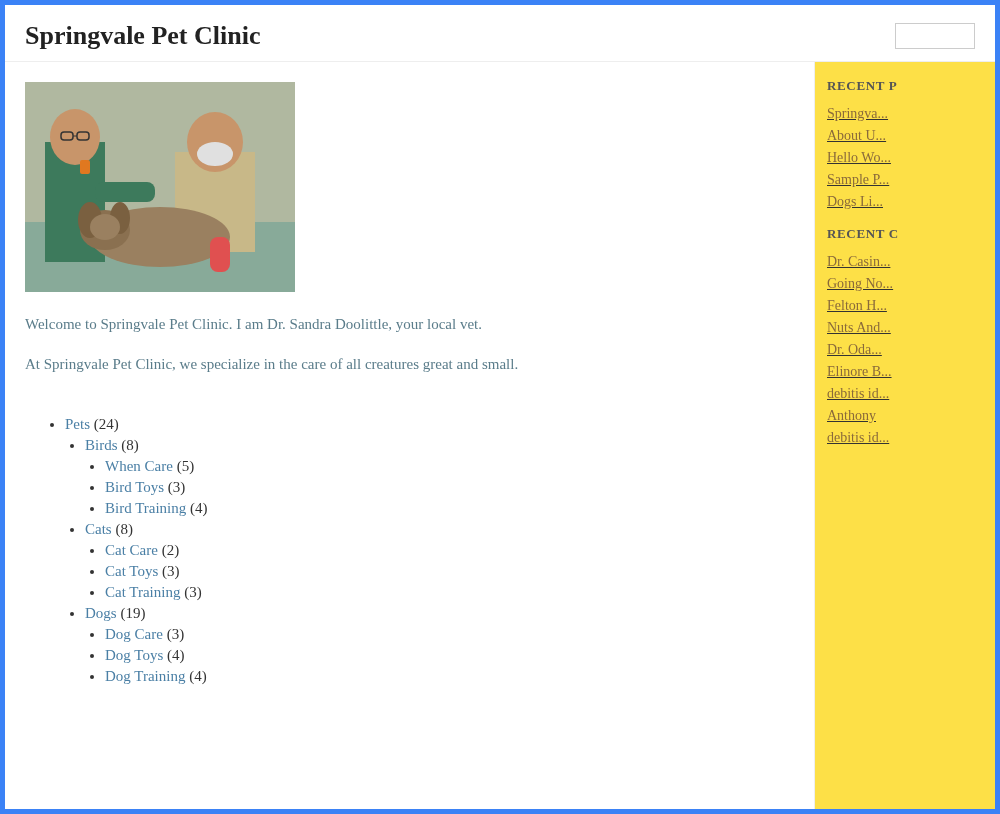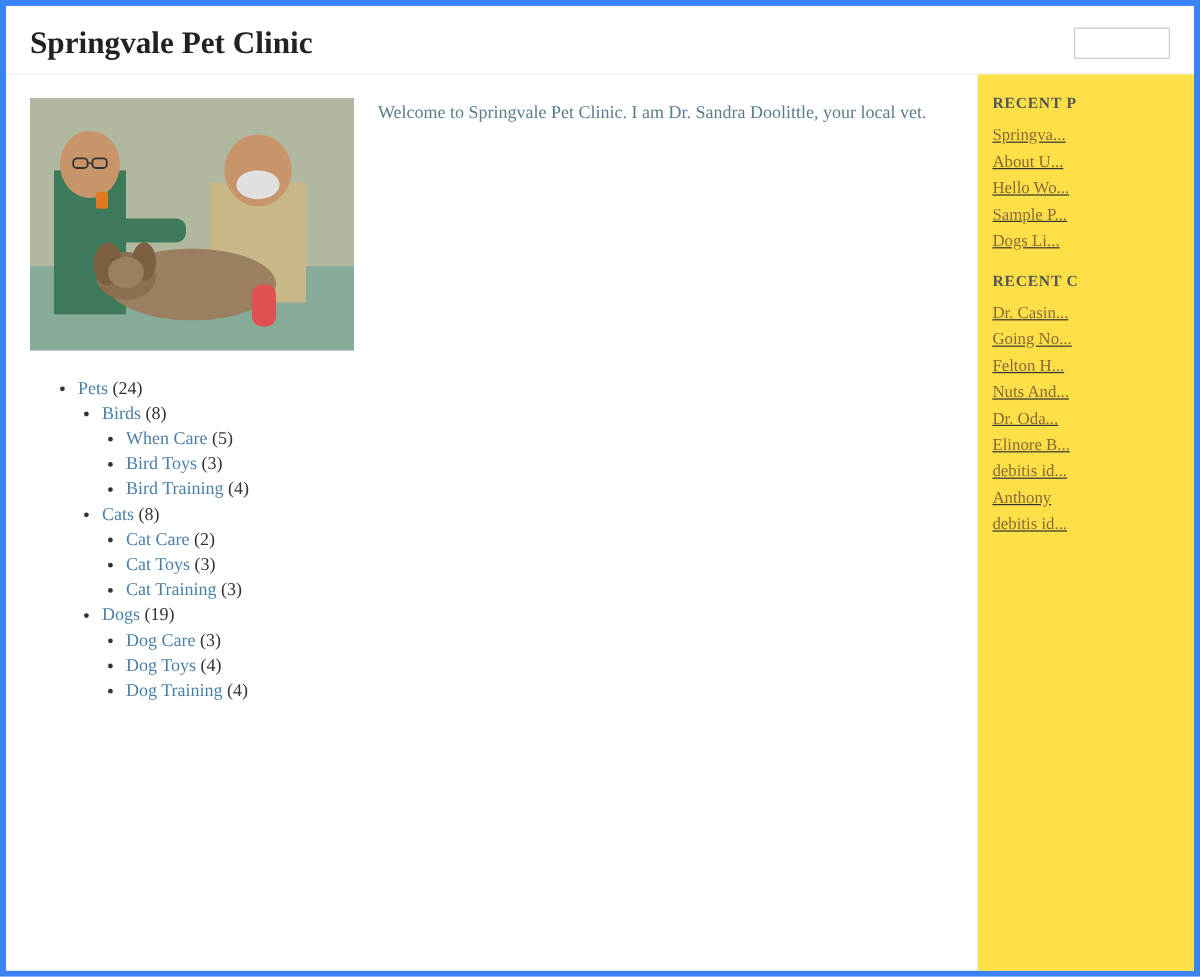--- a/index.html
+++ b/index.html
@@ -49,20 +49,21 @@
     .sidebar {
       width: 180px;
       min-width: 160px;
       padding: 16px 12px;
       background: #fde047;
     }
     .intro-section {
       display: flex;
       gap: 20px;
       margin-bottom: 24px;
+      flex-direction: column;
     }
     .vet-image {
       width: 270px;
       min-width: 270px;
       height: 210px;
       background: #888;
       overflow: hidden;
       flex-shrink: 0;
       position: relative;
     }
@@ -176,20 +177,21 @@
             <rect x="185" y="155" width="20" height="35" rx="8" fill="#e05050"></rect>
 
             <rect x="70" y="100" width="60" height="20" rx="8" fill="#3d7a5c"></rect>
 
             <rect x="55" y="78" width="10" height="14" rx="2" fill="#e07820"></rect>
           </svg>
         </div>
 
         <div class="intro-text">
           <p>Welcome to Springvale Pet Clinic. I am Dr. Sandra Doolittle, your local vet.</p>
+          <p>At Springvale Pet Clinic, we specialize in the care of all creatures great and small.</p>
         </div>
       </div>
 
 
       <div class="categories-list">
         <ul>
           <li>
             <a href="#">Pets</a>
             <span class="count"> (24)</span>
             <ul class="sub-list">

